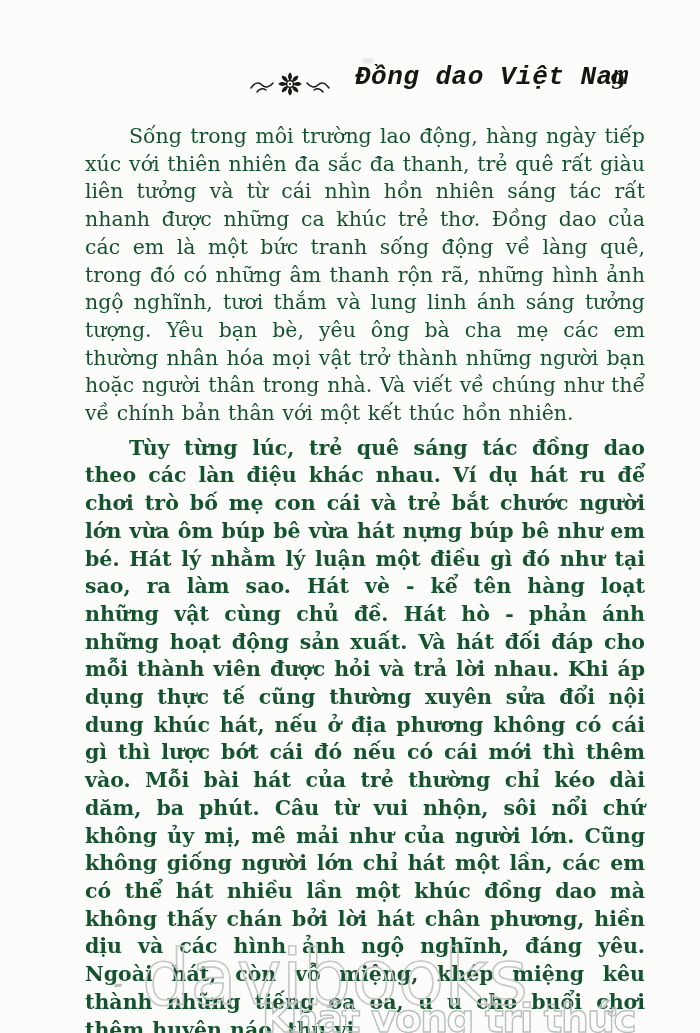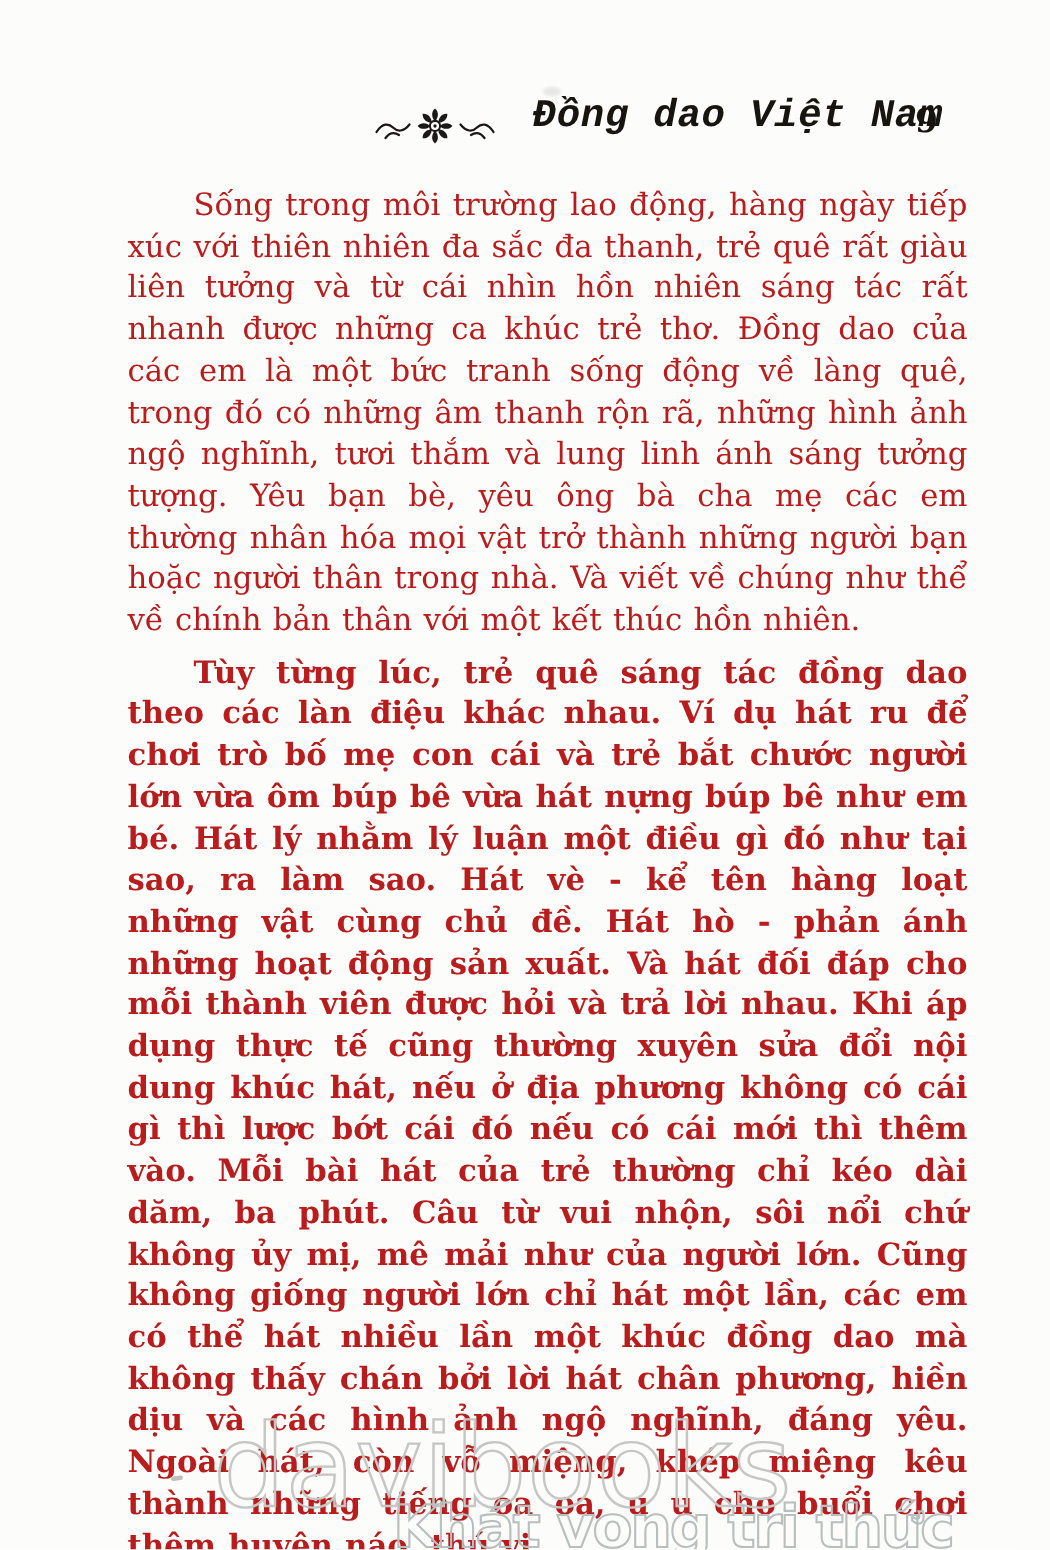--- a/index.html
+++ b/index.html
@@ -47,21 +47,21 @@
     position: absolute;
     left: 85px; top: 123px;
     width: 560px;
   }
   .para {
     margin: 0;
     font-size: 20.5px;
     line-height: 27.7px;
     text-align: justify;
     text-indent: 44px;
-    color: #b91c1c;
+    color: #14532d;
     word-spacing: 1px;
   }
   .para + .para { margin-top: 7px; font-weight: bold; }
 
   
   .watermark {
     position: absolute;
     left: 0; top: 16px; width: 700px; height: 1033px;
     pointer-events: none;
     z-index: 3;

